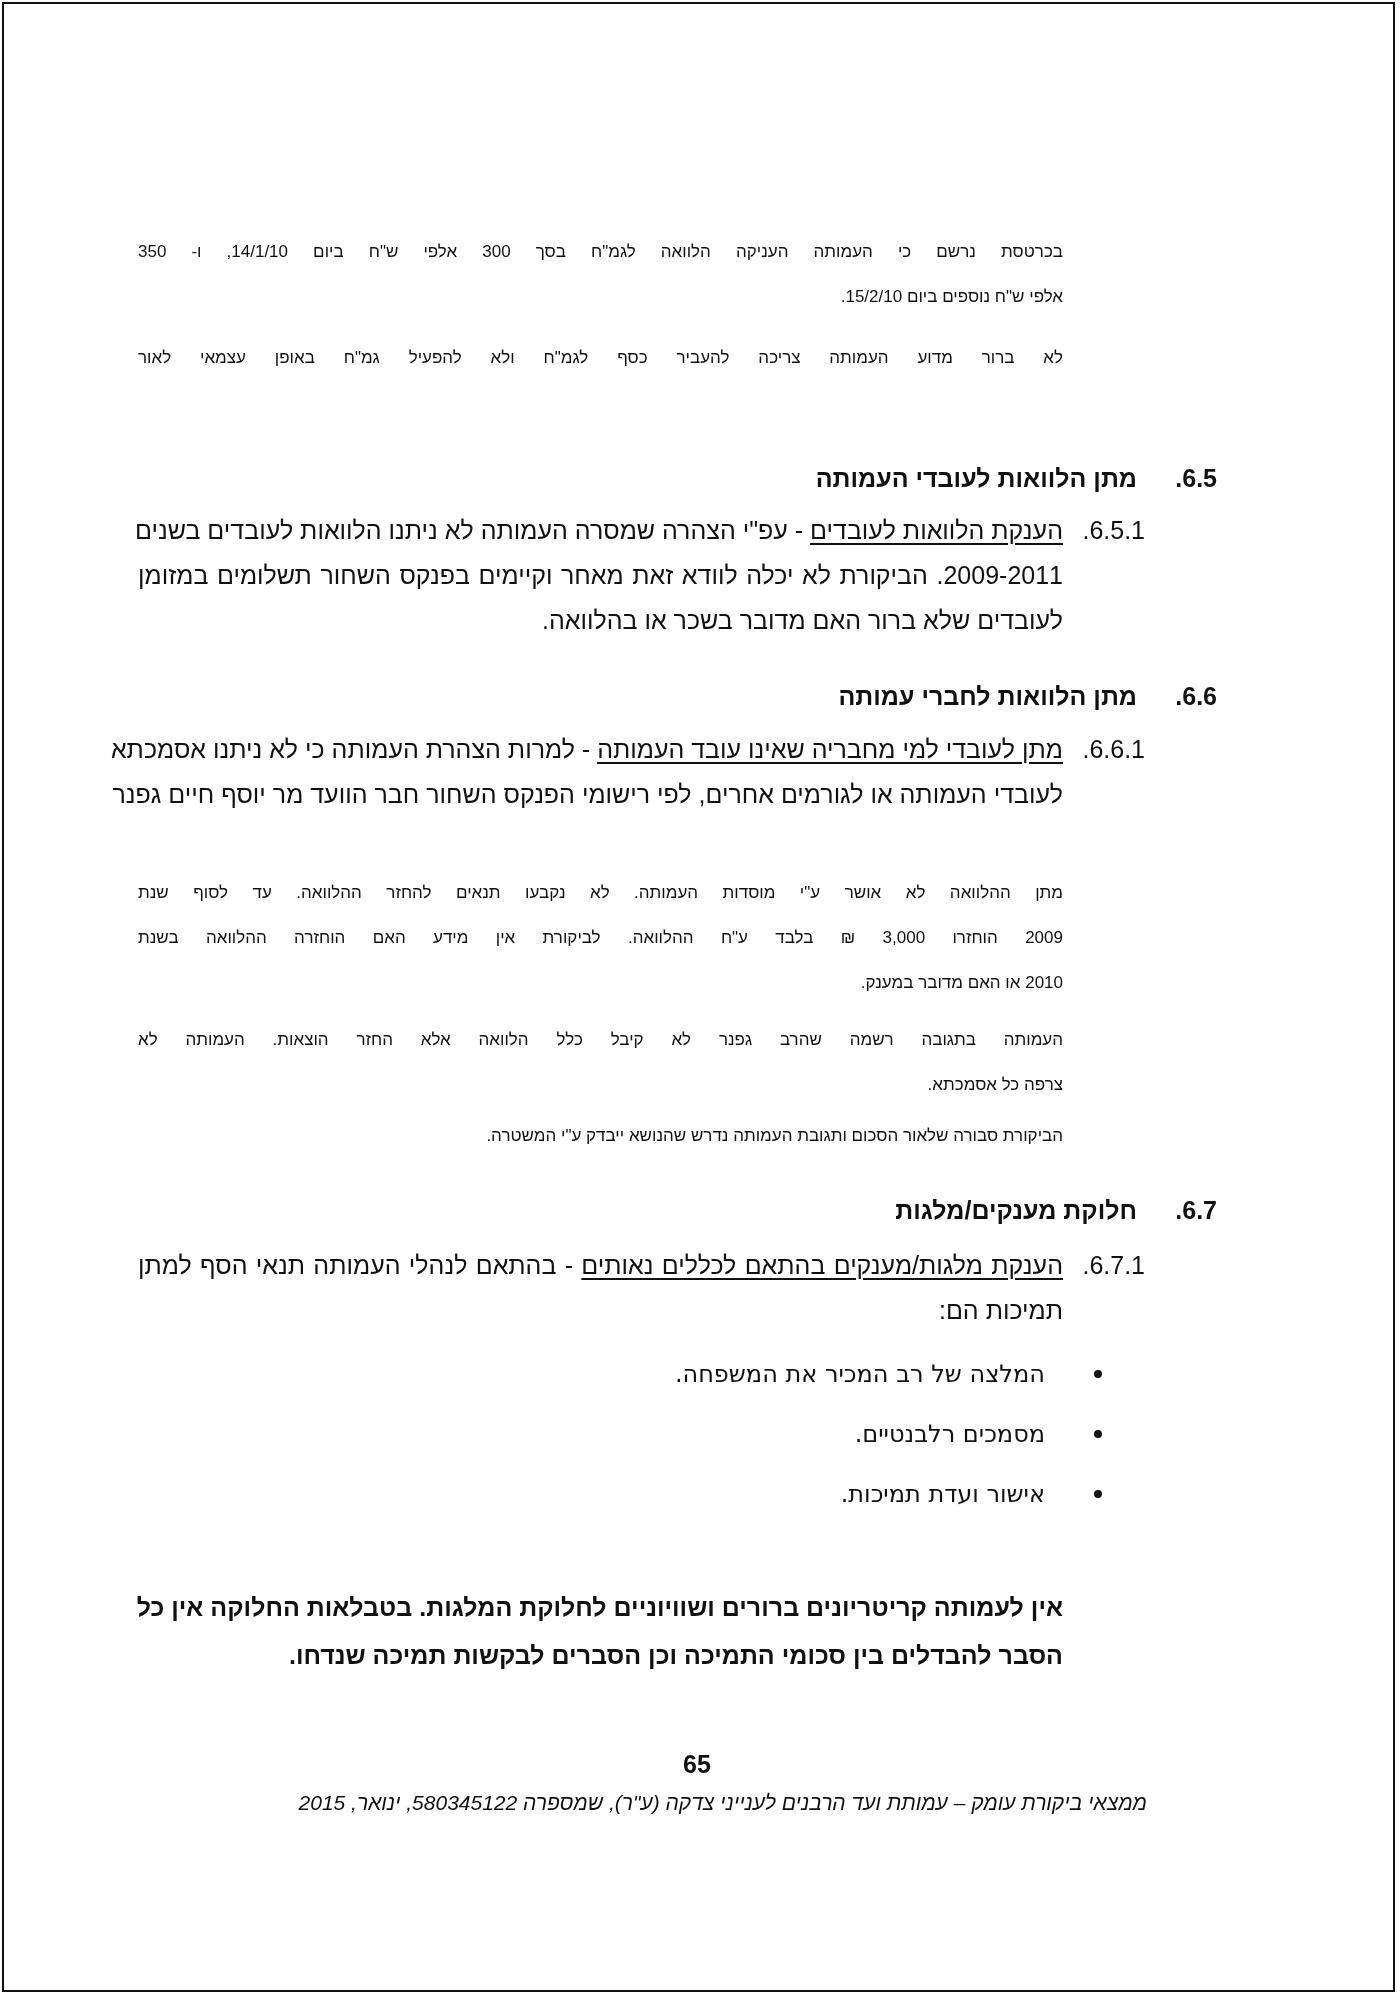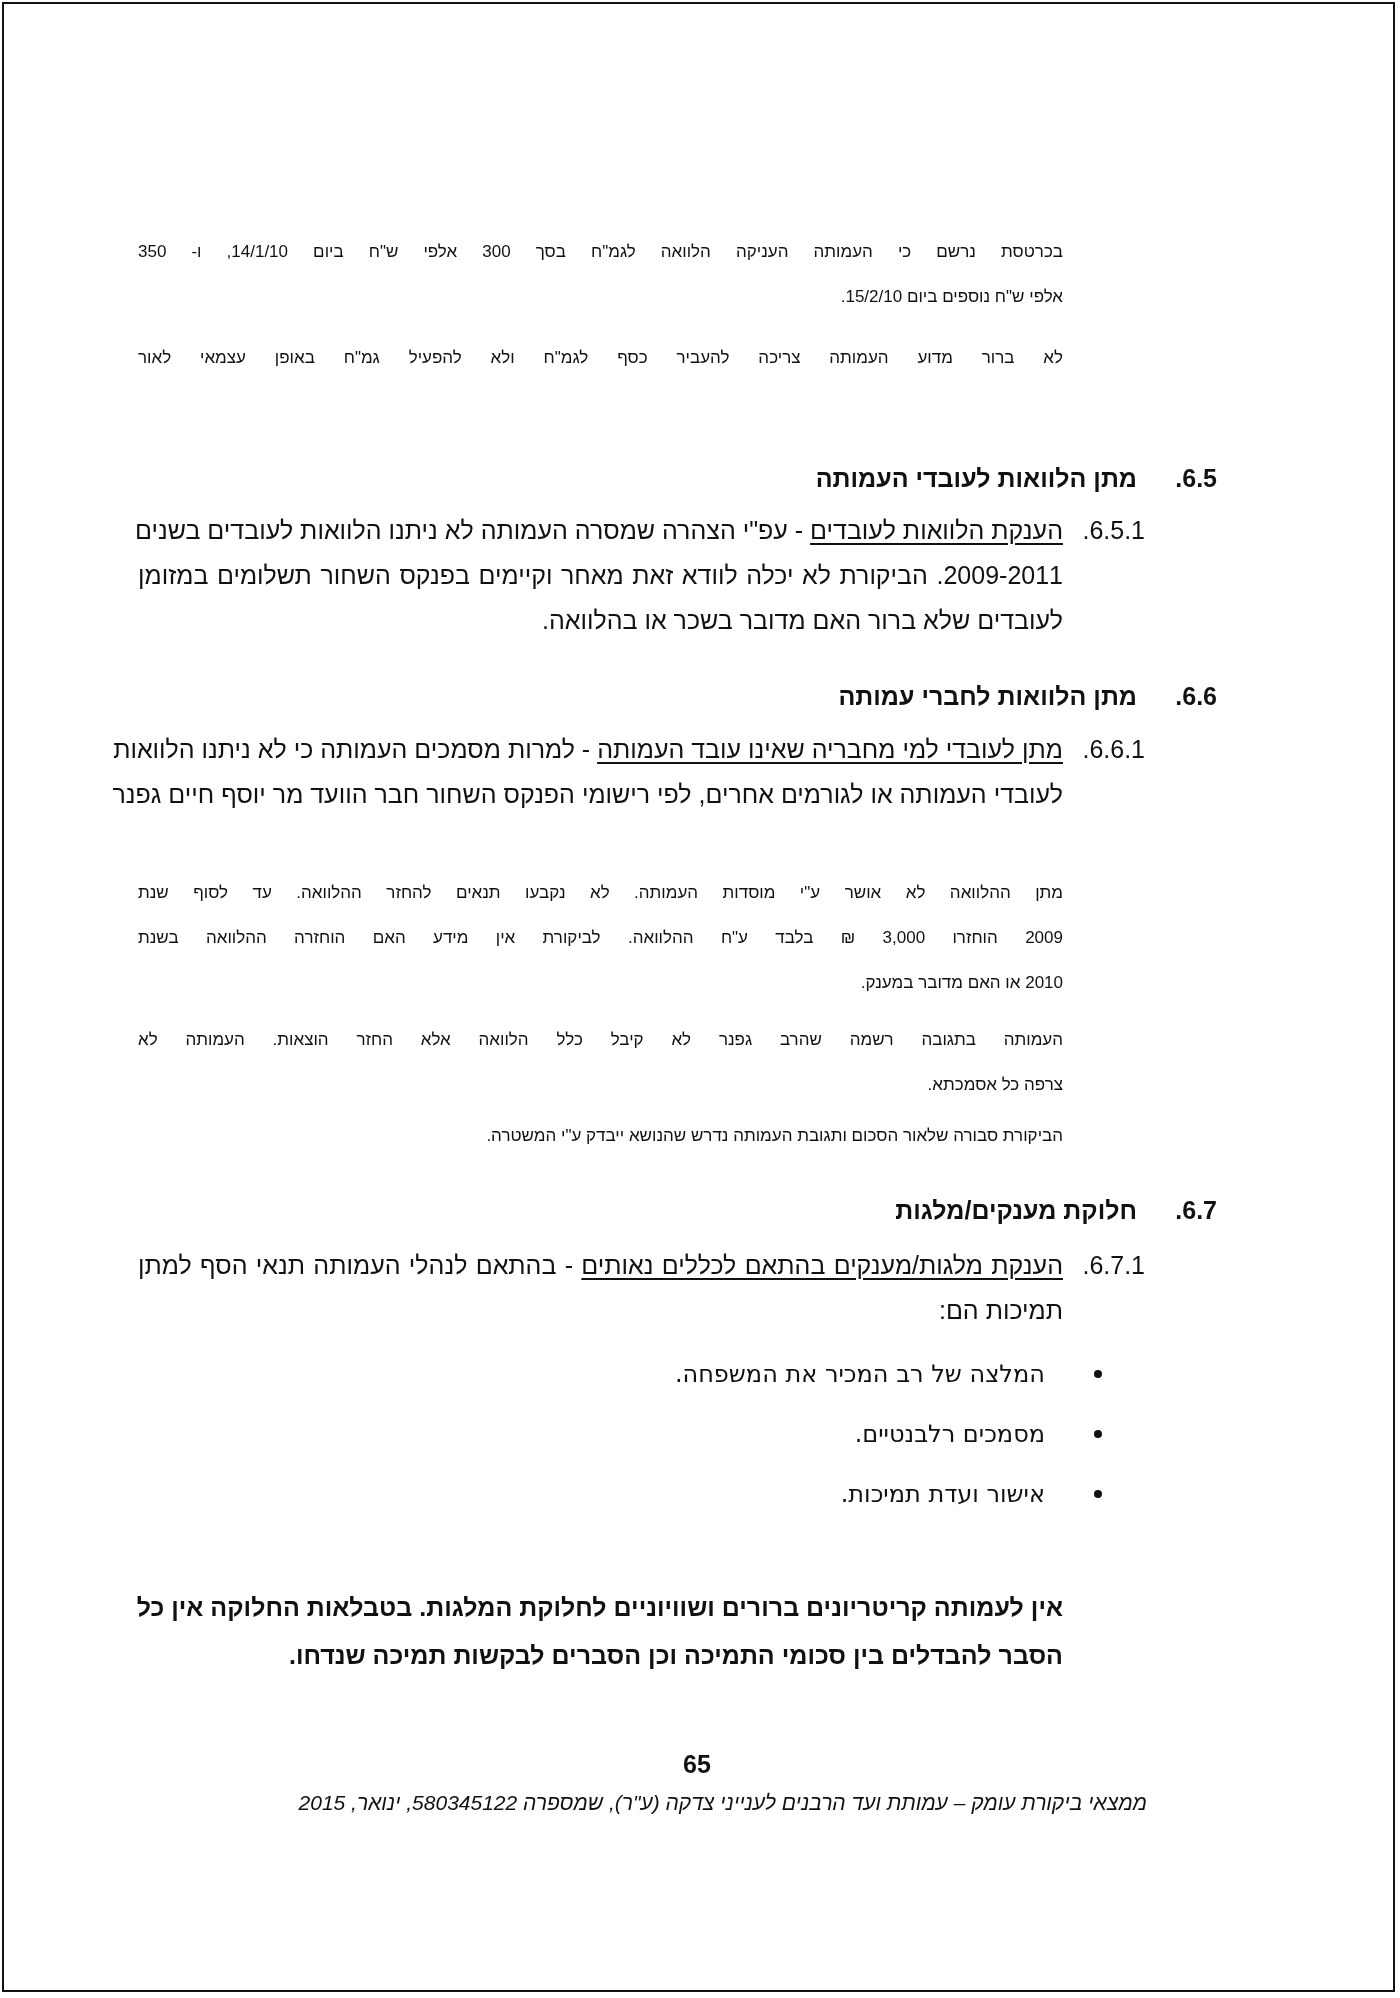--- a/index.html
+++ b/index.html
@@ -168,21 +168,21 @@
 </div>
 
 <div class="heading" style="top:681px; right:183px; width:400px; height:30px;">
   <span class="num">6.6.</span>
   <span class="title">מתן הלוואות לחברי עמותה</span>
 </div>
 
 <div class="sub" style="top:727px; right:255px; width:1010px; height:140px;">
   <span class="num">6.6.1.</span>
   <div class="body">
-    <span class="line"><span class="u">מתן לעובדי למי מחבריה שאינו עובד העמותה</span><span> - למרות מסמכים העמותה כי לא ניתנו הלוואות</span></span>
+    <span class="line"><span class="u">מתן לעובדי למי מחבריה שאינו עובד העמותה</span><span> - למרות הצהרת העמותה כי לא ניתנו אסמכתא</span></span>
     <span class="line">לעובדי העמותה או לגורמים אחרים, לפי רישומי הפנקס השחור חבר הוועד מר יוסף חיים גפנר</span>
   </div>
 </div>
 
 <div class="block para" style="top:870px;">
   <span class="line">מתן ההלוואה לא אושר ע"י מוסדות העמותה. לא נקבעו תנאים להחזר ההלוואה. עד לסוף שנת</span>
   <span class="line">2009 הוחזרו 3,000 ₪ בלבד ע"ח ההלוואה. לביקורת אין מידע האם הוחזרה ההלוואה בשנת</span>
   <span class="line last">2010 או האם מדובר במענק.</span>
 </div>
 

